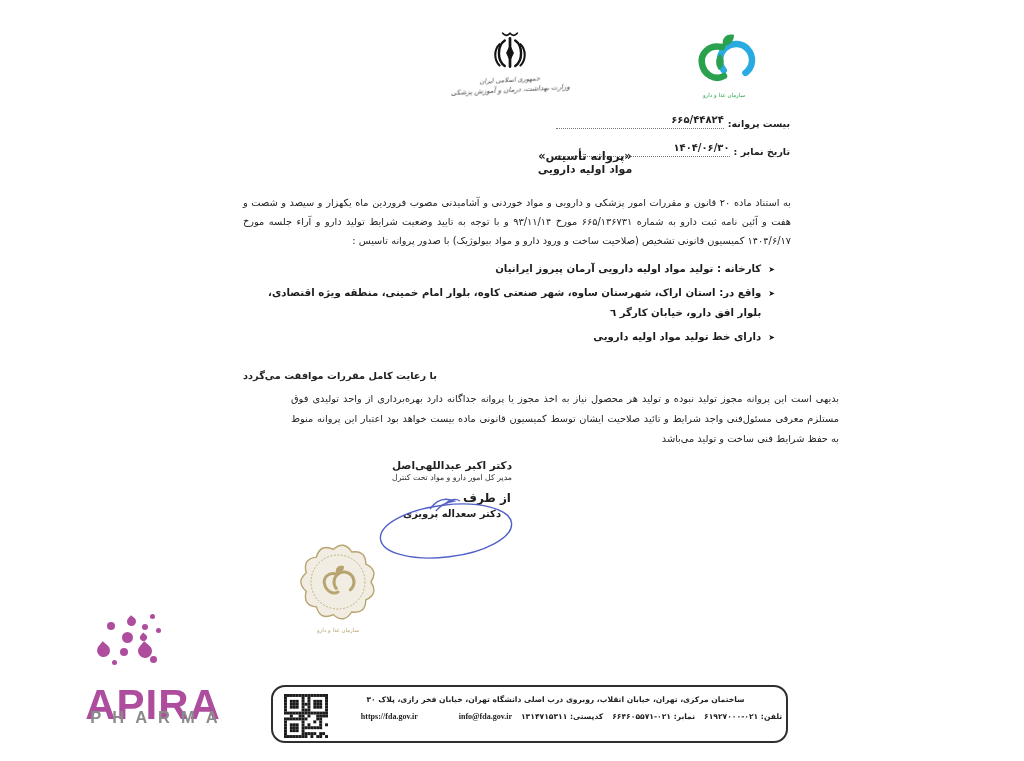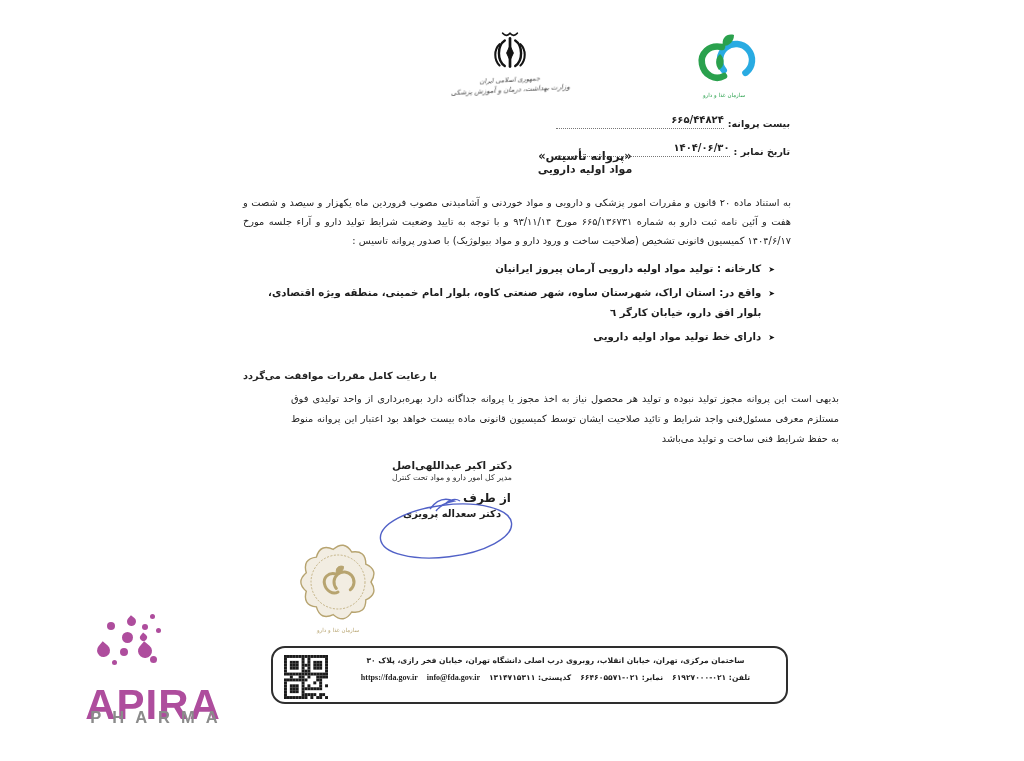--- a/index.html
+++ b/index.html
@@ -49,30 +49,30 @@
   .sig-onbehalf { font-size:12px; margin-top:9px; text-align:center;
                   padding-left:70px; font-weight:600; }
   .sig-deputy { font-size:10px; font-weight:bold; margin-top:3px; }
   .sig-ellipse { left:35px; top:28px; width:160px; height:78px; pointer-events:none; }
 
   
   .seal { left:294px; top:544px; width:88px; height:96px; text-align:center; }
   .seal-caption { font-size:5.5px; color:#b7a470; direction:rtl; margin-top:-3px; }
 
   
-  .footer-box { left:271px; top:646px; width:517px; height:58px;
+  .footer-box { left:271px; top:685px; width:517px; height:58px;
                 border:2px solid #2e2e2e; border-radius:14px; }
   .qr { position:absolute; left:11px; top:7px; width:44px; height:44px; }
   .footer-text { position:absolute; left:62px; right:10px; top:8px; direction:rtl;
                  text-align:center; }
   .footer-addr { font-size:7.6px; font-weight:600; color:#222; white-space:nowrap; }
   .footer-line2 { margin-top:8px; display:flex; direction:rtl; justify-content:center;
                   gap:9px; font-size:7.6px; font-weight:600; color:#222; white-space:nowrap; }
   .latin { direction:ltr; unicode-bidi:embed; font-weight:bold; font-size:8px;
-           font-family:"Liberation Serif", serif; }
+           font-family:"Liberation Serif", serif;margin-left:32px; }
 
   
   .brand { left:52px; top:608px; width:200px; height:130px; }
   .bubble { position:absolute; background:#ae4d9d; border-radius:50%; }
   .bubble.drop { border-radius:0 50% 50% 50%; }
   .brand-name { position:absolute; left:6px; top:52px; width:190px; text-align:center;
                 font-family:"Liberation Sans", sans-serif; font-size:42px; font-weight:bold;
                 color:#ae4d9d; letter-spacing:1px; line-height:1;margin-top:24px; }
   .brand-sub { position:absolute; left:4px; top:100px; width:196px; text-align:center;
                font-family:Liberation Sans, sans-serif; font-size:16.5px; font-weight:bold;

